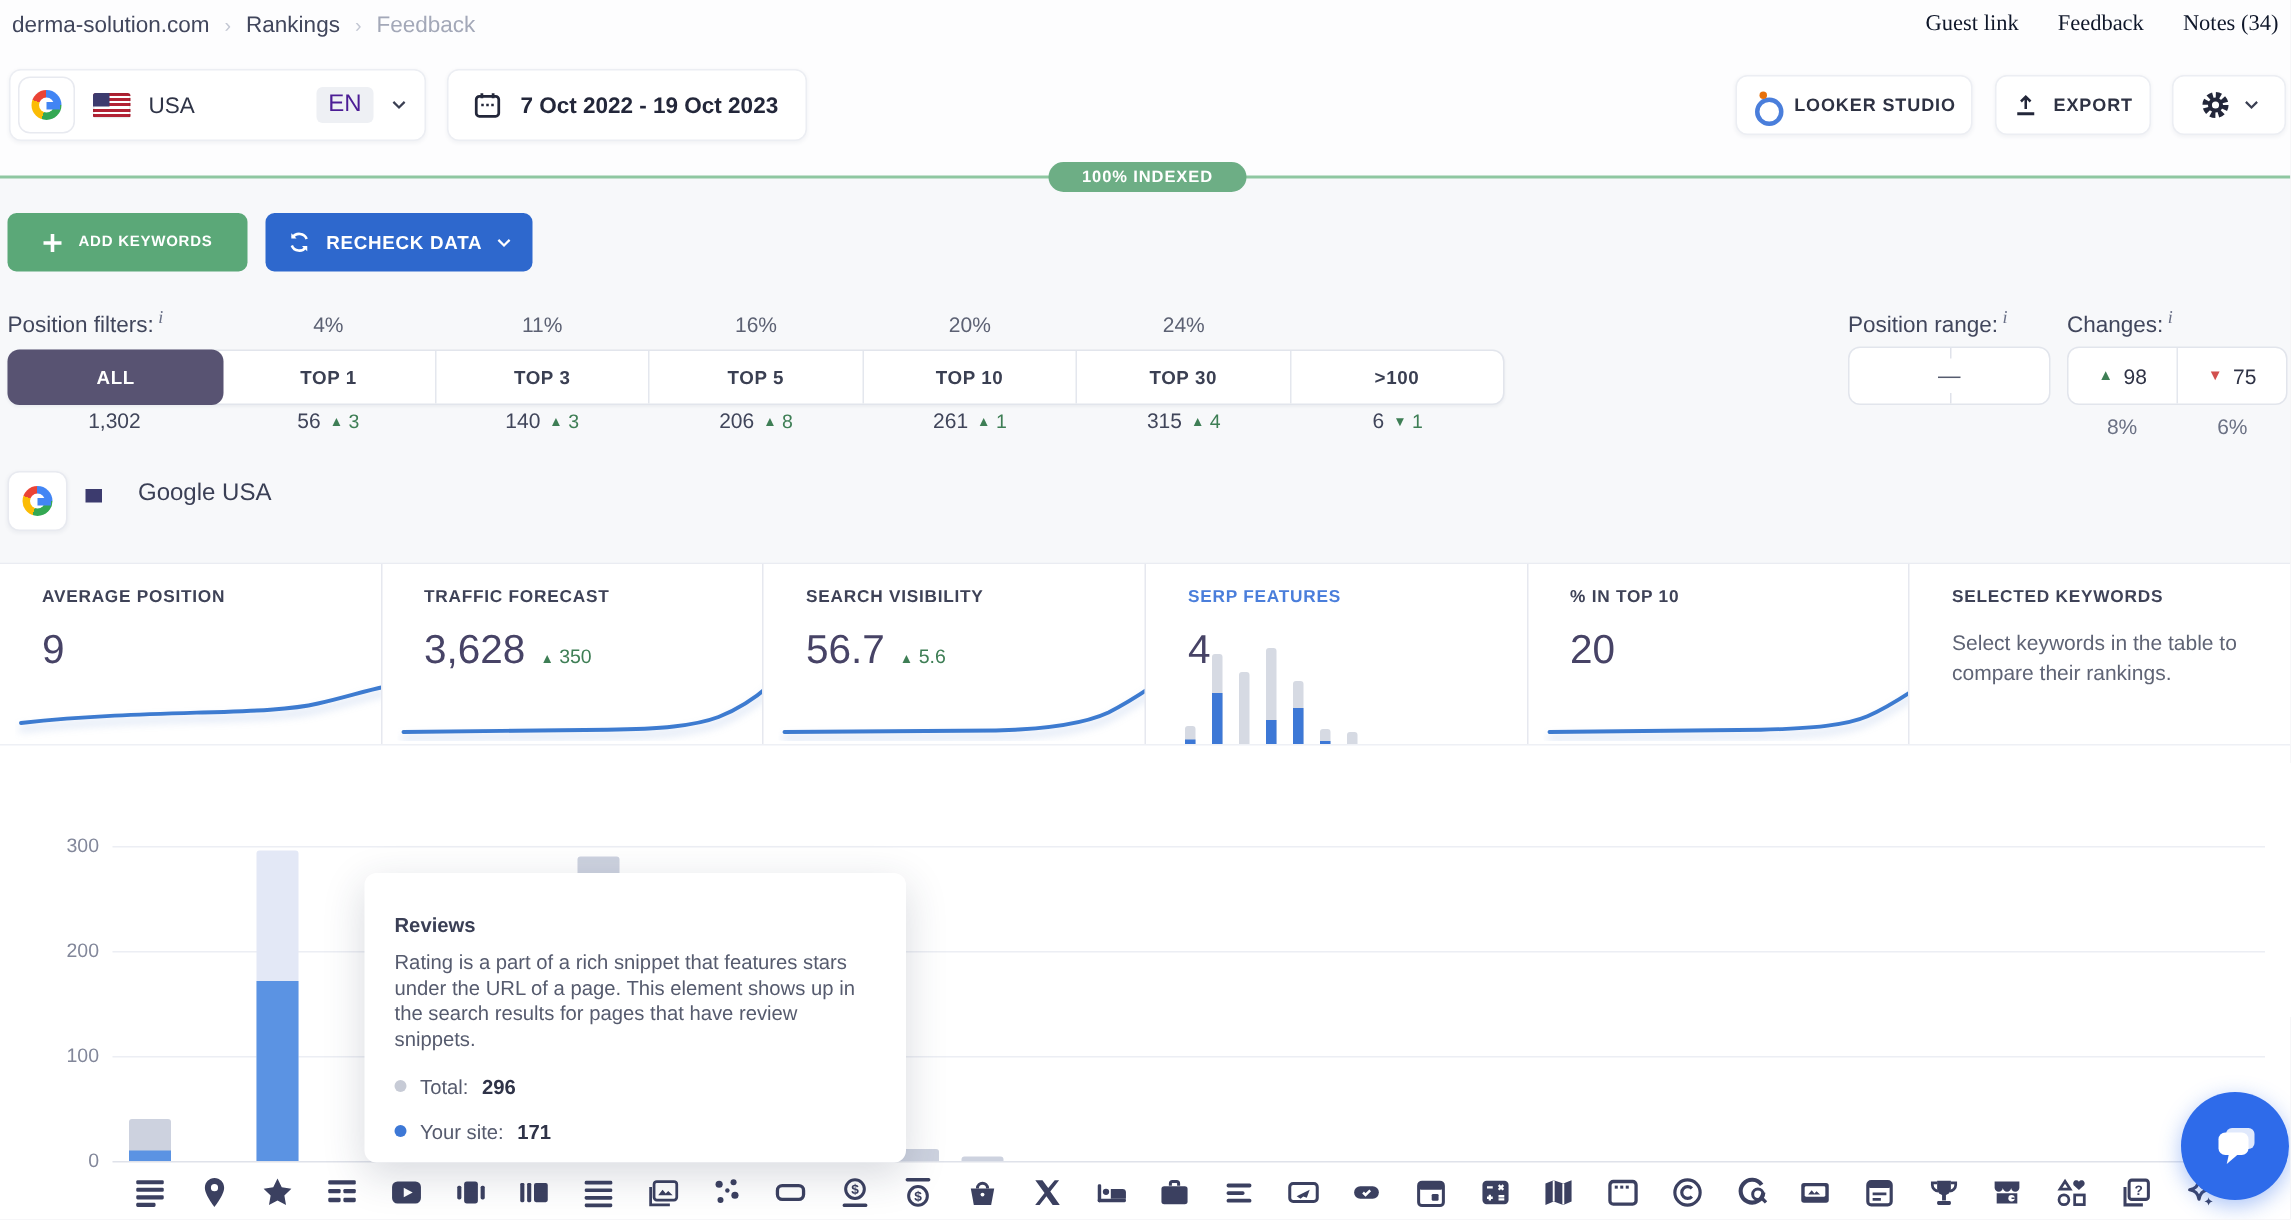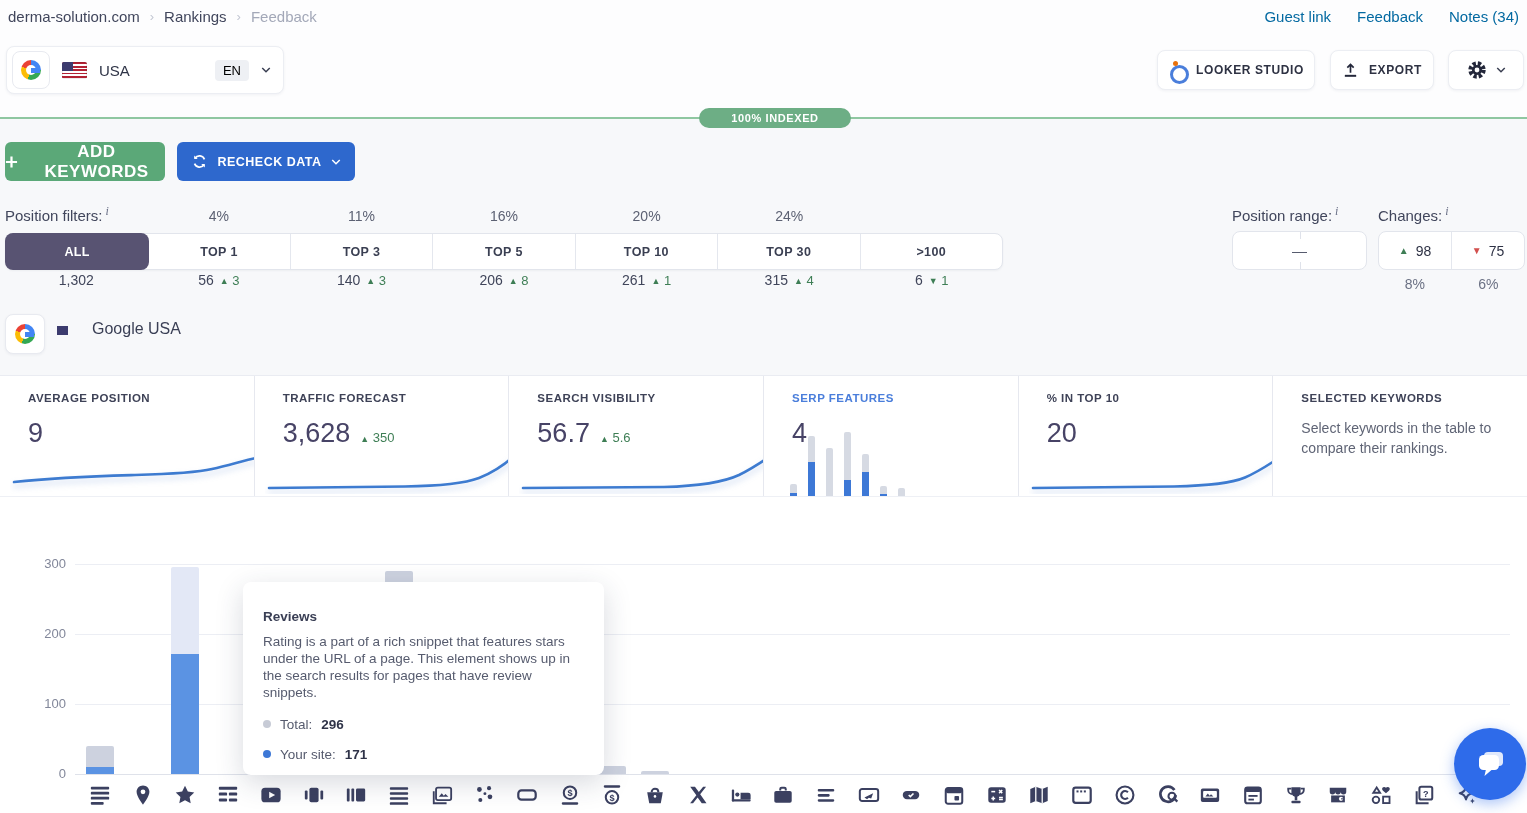--- a/index.html
+++ b/index.html
@@ -13,62 +13,62 @@
   .strip-white-bottom { left:0; top:375px; width:1527px; height:438px; background:#ffffff; }
 
   
   .breadcrumb { left:8px; top:8px; font-size:15px; display:flex; gap:10px; align-items:center; }
   .crumb { color:#41465c; cursor:pointer; }
   .crumb.muted { color:#a3a8b8; }
   .crumb-sep { color:#c3c7d3; font-size:13px; }
 
   
   .hdr-links { right:8px; top:8px; display:flex; gap:26px; font-size:15px; }
-  .hdr-link { color:#0369a1; cursor:pointer; }
+  .hdr-link { color:#0f172a; cursor:pointer;font-family:Liberation Serif, serif; }
 
   
   .card { background:#fff; border:1px solid #eceef3; border-radius:8px;
           box-shadow:0 1px 3px rgba(40,50,80,.06); display:flex; align-items:center; }
   .se-card { left:6px; top:46px; width:278px; height:48px; padding:0 12px 0 5px; gap:12px; }
   .g-box { width:38px; height:38px; border:1px solid #e8eaf0; border-radius:8px; background:#fff;
            display:flex; align-items:center; justify-content:center; }
   .g-logo { position:relative; width:20px; height:20px; border-radius:50%;
             background:conic-gradient(from 0deg,#4285f4 0 90deg,#34a853 90deg 200deg,#fbbc05 200deg 290deg,#ea4335 290deg 360deg); }
   .g-logo::before { content:""; position:absolute; inset:5px; background:#fff; border-radius:50%; }
   .g-logo::after { content:""; position:absolute; right:1px; top:8px; width:9px; height:4.5px; background:#4285f4; }
   .flag { position:relative; width:25px; height:17px; border-radius:2px; overflow:hidden;
           background:repeating-linear-gradient(180deg,#b22234 0 2px,#fff 2px 3.5px); box-shadow:0 0 0 1px rgba(0,0,0,.08) inset; }
   .flag::after { content:""; position:absolute; left:0; top:0; width:11px; height:9px; background:#3c3b6e; }
   .se-name { font-size:15px; color:#2f3447; flex:1; }
-  .lang-chip { background:#eef0f4; border-radius:4px; padding:3px 8px; font-size:13px; color:#000000; }
+  .lang-chip { background:#eef0f4; border-radius:4px; padding:3px 8px; font-size:16px; color:#4c1d95; }
   .chev { width:10px; height:10px; }
   .date-card { left:298px; top:46px; width:240px; height:48px; padding:0 16px; gap:12px; cursor:pointer; }
   .date-text { font-size:15px; color:#23273a; font-weight:bold; }
 
   .btn-white { background:#fff; border:1px solid #eceef3; border-radius:8px;
                box-shadow:0 1px 3px rgba(40,50,80,.06); display:flex; align-items:center; justify-content:center;
                gap:10px; font-size:12px; font-weight:bold; letter-spacing:.6px; color:#2e3243; cursor:pointer; }
   .looker-btn { left:1157px; top:50px; width:158px; height:40px; }
   .export-btn { left:1330px; top:50px; width:104px; height:40px; }
   .gear-btn { left:1448px; top:50px; width:76px; height:40px; gap:8px; }
   .looker-ic { position:relative; width:18px; height:18px; }
   .looker-ic::before { content:""; position:absolute; left:2px; top:4px; width:13px; height:13px;
                        border:3px solid #4a7edb; border-radius:50%; }
   .looker-ic::after { content:""; position:absolute; left:5px; top:0; width:5px; height:5px;
                       border-radius:50%; background:#e8710a; }
 
   
   .green-line { left:0; top:117px; width:1527px; height:2px; background:#8fc7a1; }
-  .indexed-badge { left:699px; top:108px; width:152px; height:20px; background:#6dae85; border-radius:10px;
+  .indexed-badge { left:699px; top:108px; width:132px; height:20px; background:#6dae85; border-radius:10px;
                    color:#fff; font-size:11px; font-weight:bold; letter-spacing:.6px;
                    display:flex; align-items:center; justify-content:center; }
 
   
   .btn-green { left:5px; top:142px; width:160px; height:39px; background:#5ba878; border:none; border-radius:6px;
-               color:#fff; font-size:17px; font-weight:bold; letter-spacing:.5px;
+               color:#fff; font-size:10px; font-weight:bold; letter-spacing:.5px;
                display:flex; align-items:center; justify-content:center; gap:10px; cursor:pointer; }
   .btn-blue { left:177px; top:142px; width:178px; height:39px; background:#2e68cd; border:none; border-radius:6px;
               color:#fff; font-size:12.5px; font-weight:bold; letter-spacing:.5px;
               display:flex; align-items:center; justify-content:center; gap:9px; cursor:pointer; }
 
   
   .pf-label { left:5px; top:204px; font-size:15px; color:#41465c; }
   .info-i { font-family:"Liberation Serif",serif; font-style:italic; font-size:12px; color:#6a7087;
             vertical-align:super; margin-left:3px; }
   .pct-row { left:5px; top:208px; width:998px; display:flex; }
@@ -176,20 +176,32 @@
       </span>
     <span class="flag"></span>
     <span class="se-name">USA</span>
     <span class="lang-chip">EN</span>
     <svg class="chev" viewBox="0 0 12 8">
         <path d="M1.5 1.5L6 6l4.5-4.5" fill="none" stroke="#3a3f52" stroke-width="1.8"></path>
       </svg>
   </div>
 
   
+  <div class="abs card date-card">
+    <svg width="20" height="20" viewBox="0 0 24 24">
+      <rect x="3" y="5" width="18" height="16" rx="2.5" fill="none" stroke="#23273a" stroke-width="2.2"></rect>
+      <path d="M7.5 2.5v4M16.5 2.5v4" stroke="#23273a" stroke-width="2.2"></path>
+      <g fill="#23273a">
+          <rect x="7" y="11" width="2" height="2"></rect>
+          <rect x="11" y="11" width="2" height="2"></rect>
+          <rect x="15" y="11" width="2" height="2"></rect>
+        </g>
+    </svg>
+    <span class="date-text">7 Oct 2022 - 19 Oct 2023</span>
+  </div>
 
   
   <div class="abs btn-white looker-btn">
     <span class="looker-ic"></span>
     <span>LOOKER STUDIO</span>
   </div>
   <div class="abs btn-white export-btn">
     <svg width="17" height="17" viewBox="0 0 24 24">
       <path d="M12 15V4M7.5 8L12 3.5 16.5 8" fill="none" stroke="#23273a" stroke-width="2.4"></path>
       <path d="M4 19.5h16" stroke="#23273a" stroke-width="2.8"></path>

